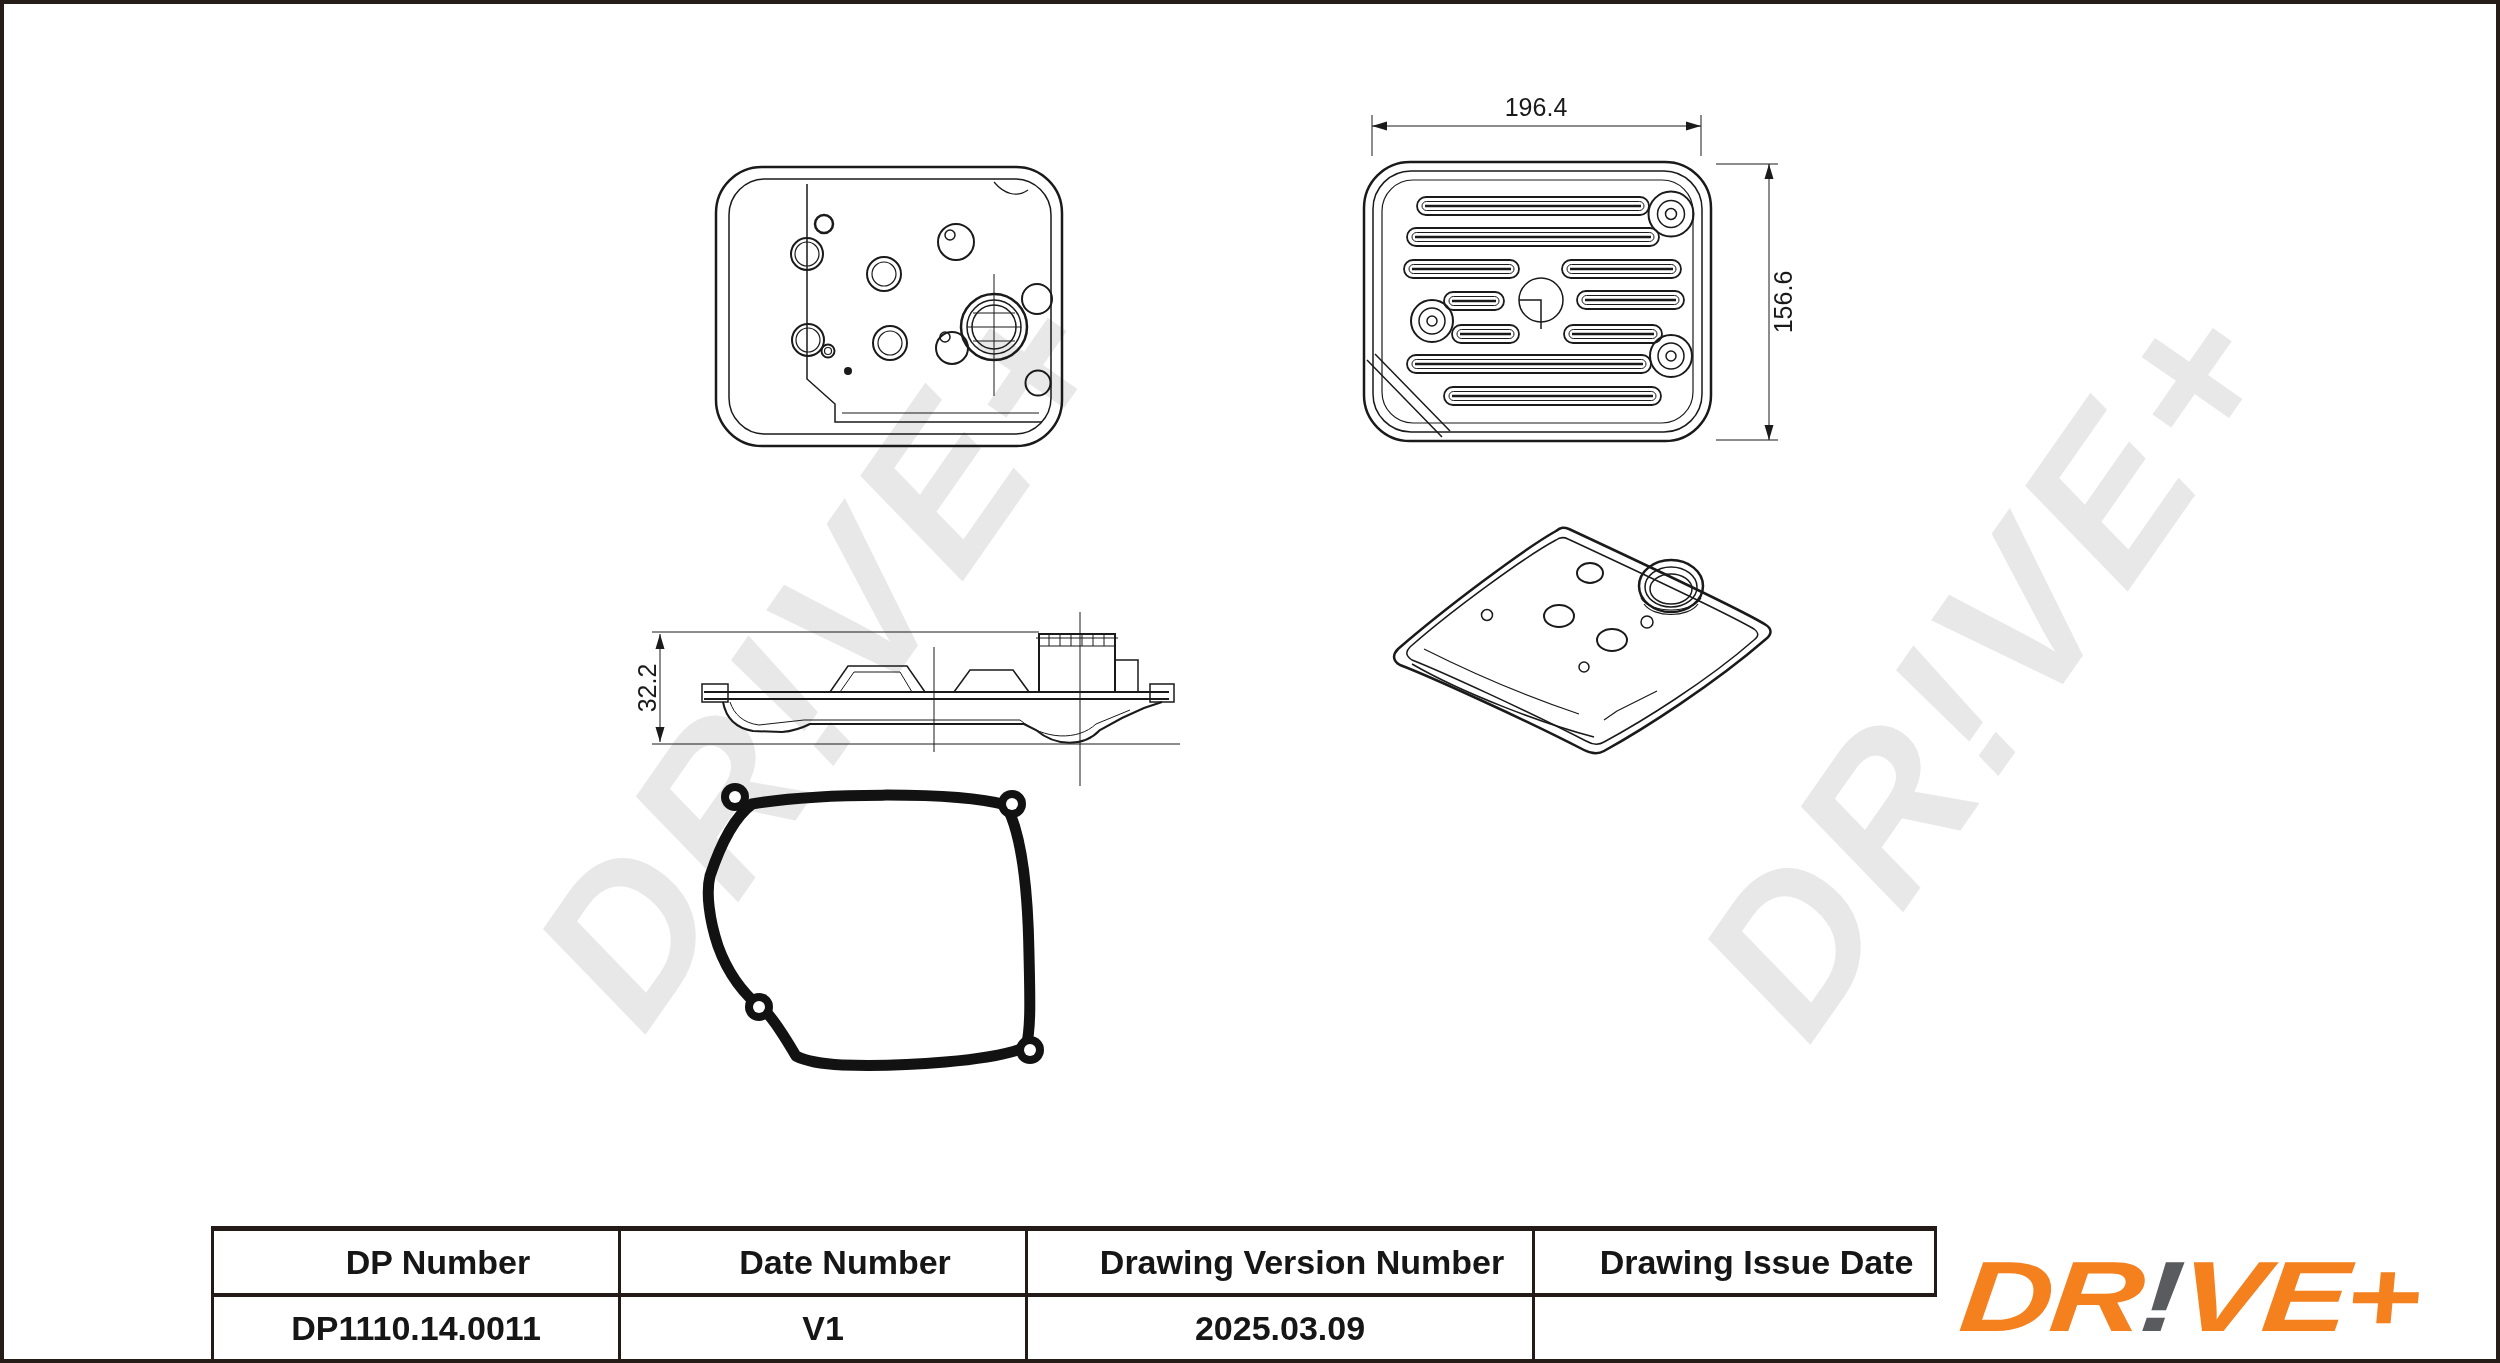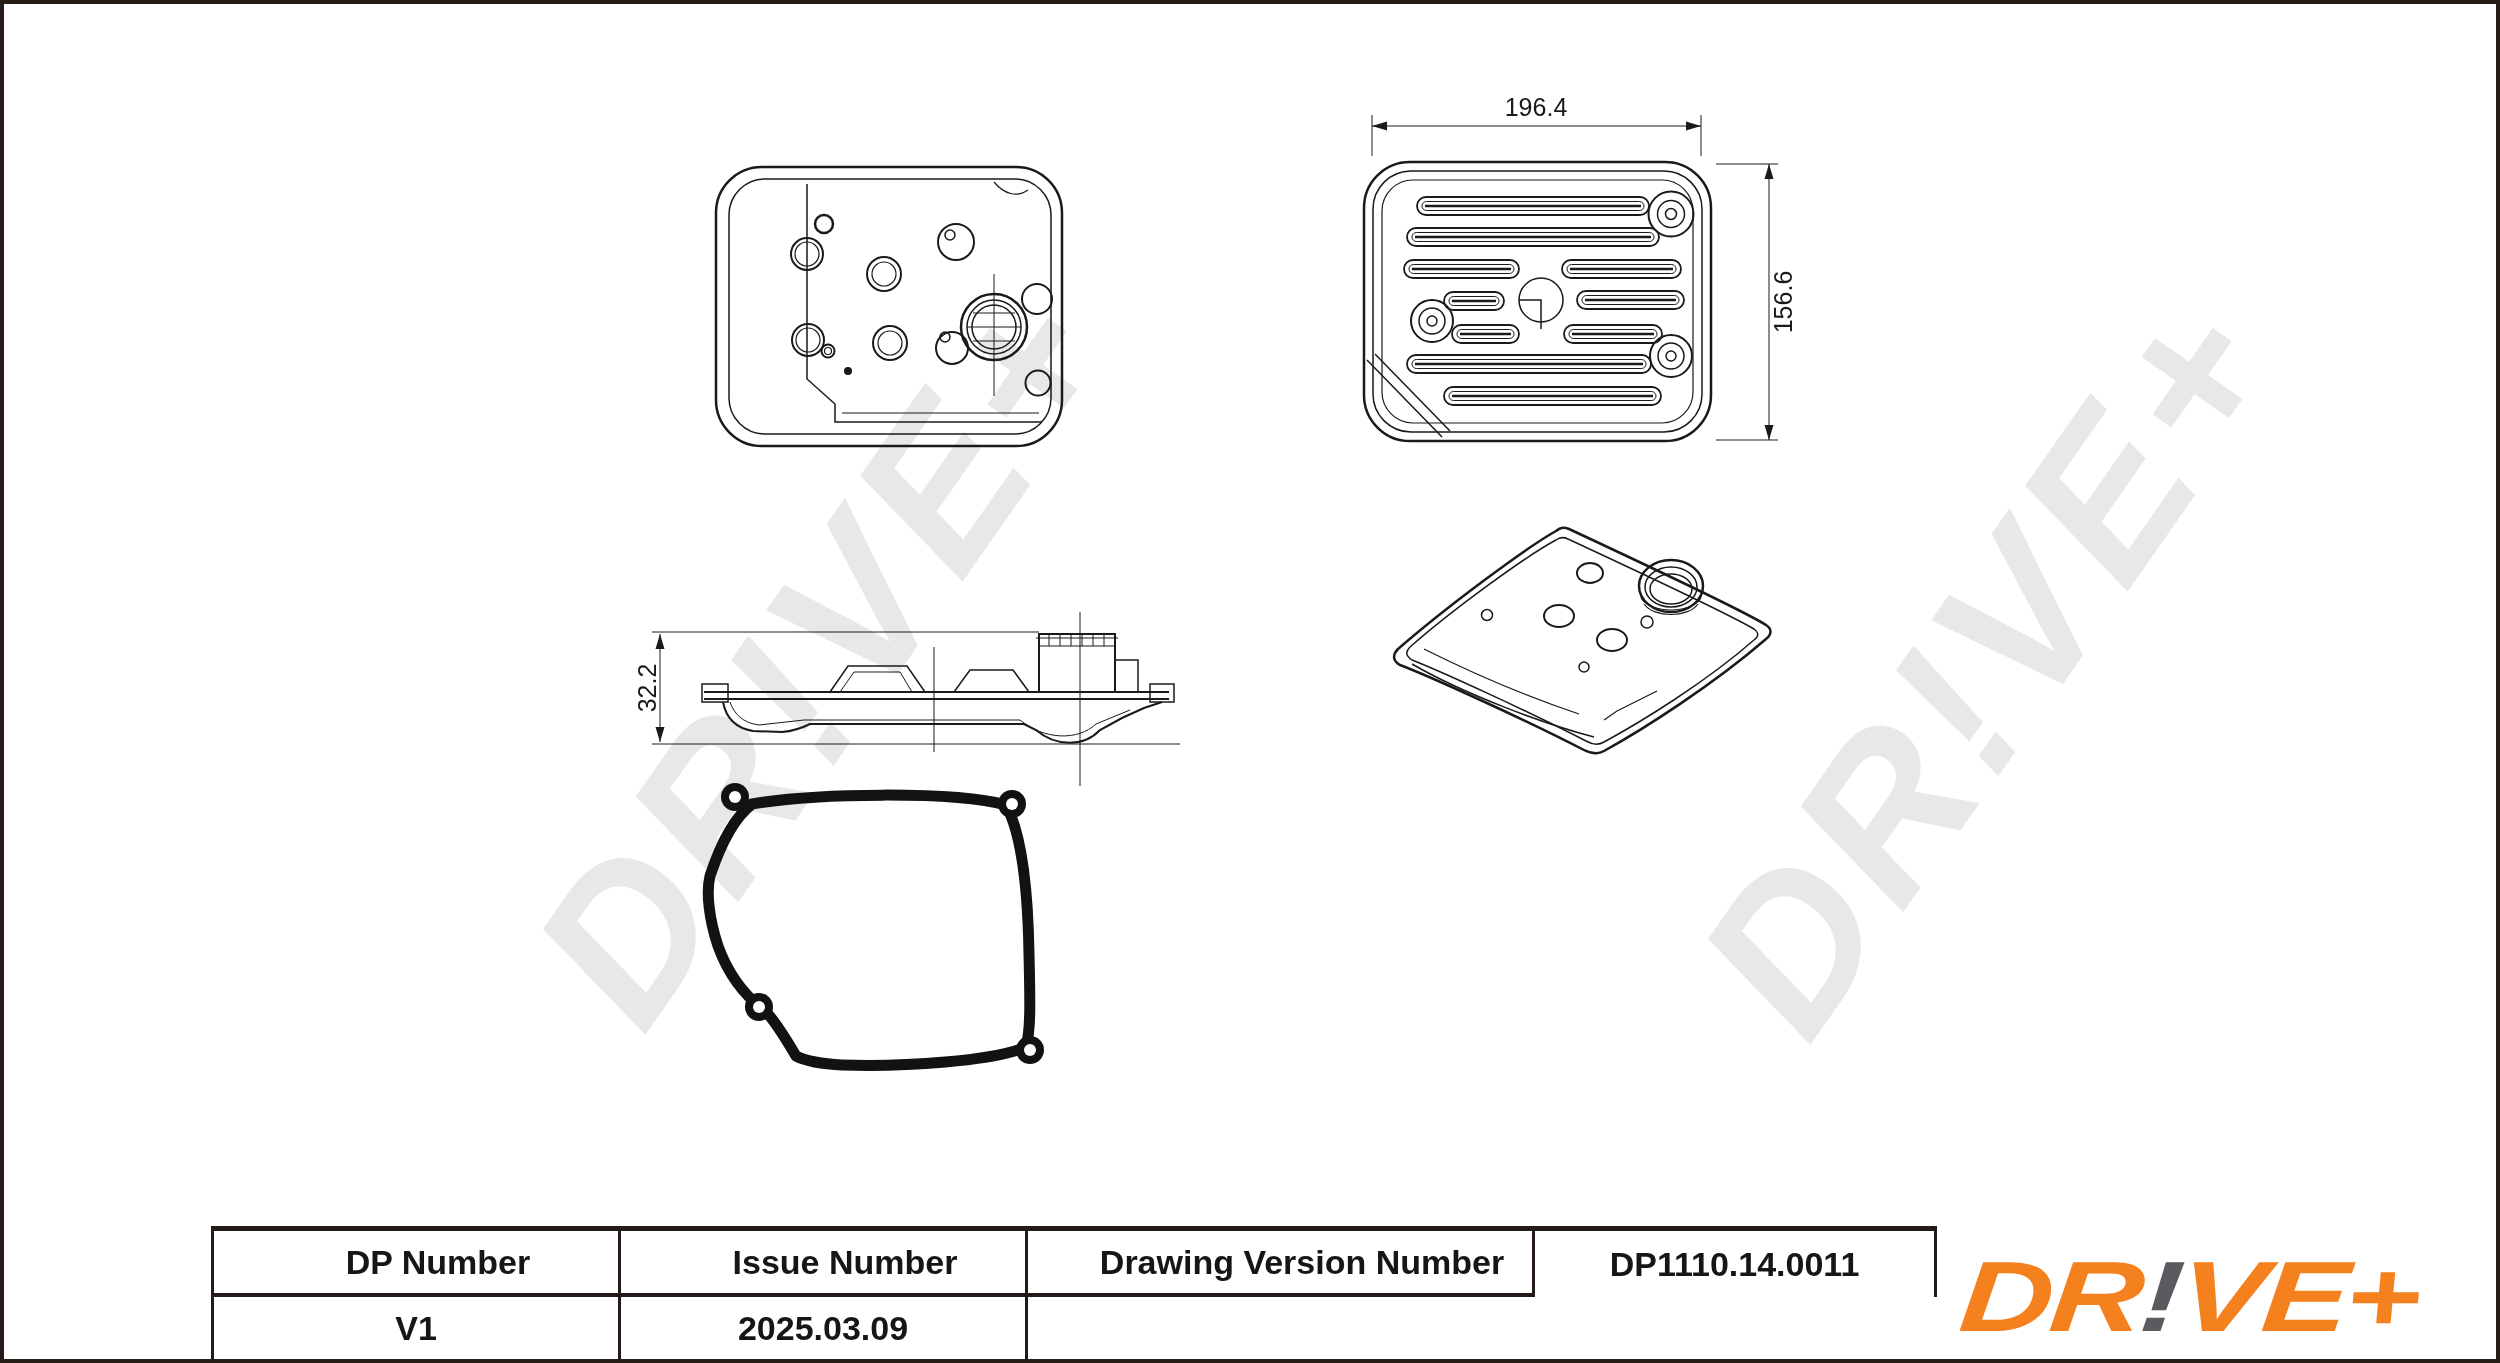--- a/index.html
+++ b/index.html
@@ -223,22 +223,23 @@
         <circle class="gaskethole" cx="1008" cy="800" r="6"></circle>
       <circle class="gasketear" cx="755" cy="1003" r="14"></circle>
         <circle class="gaskethole" cx="755" cy="1003" r="6"></circle>
       <circle class="gasketear" cx="1026" cy="1046" r="14"></circle>
         <circle class="gaskethole" cx="1026" cy="1046" r="6"></circle>
     </g>
   </svg>
 
   <div class="titleblock">
     <div class="cell hdr">DP Number</div>
-    <div class="cell hdr">Issue Number</div>
+    <div class="cell hdr">Date Number</div>
     <div class="cell hdr">Drawing Version Number</div>
+    <div class="cell hdr">Drawing Issue Date</div>
     <div class="cell">DP1110.14.0011</div>
     <div class="cell">V1</div>
     <div class="cell">2025.03.09</div>
   </div>
 
   <div class="logo">
     <span class="orange">DR</span><span class="gray">!</span><span class="orange">VE+</span>
   </div>
 
 </div>

